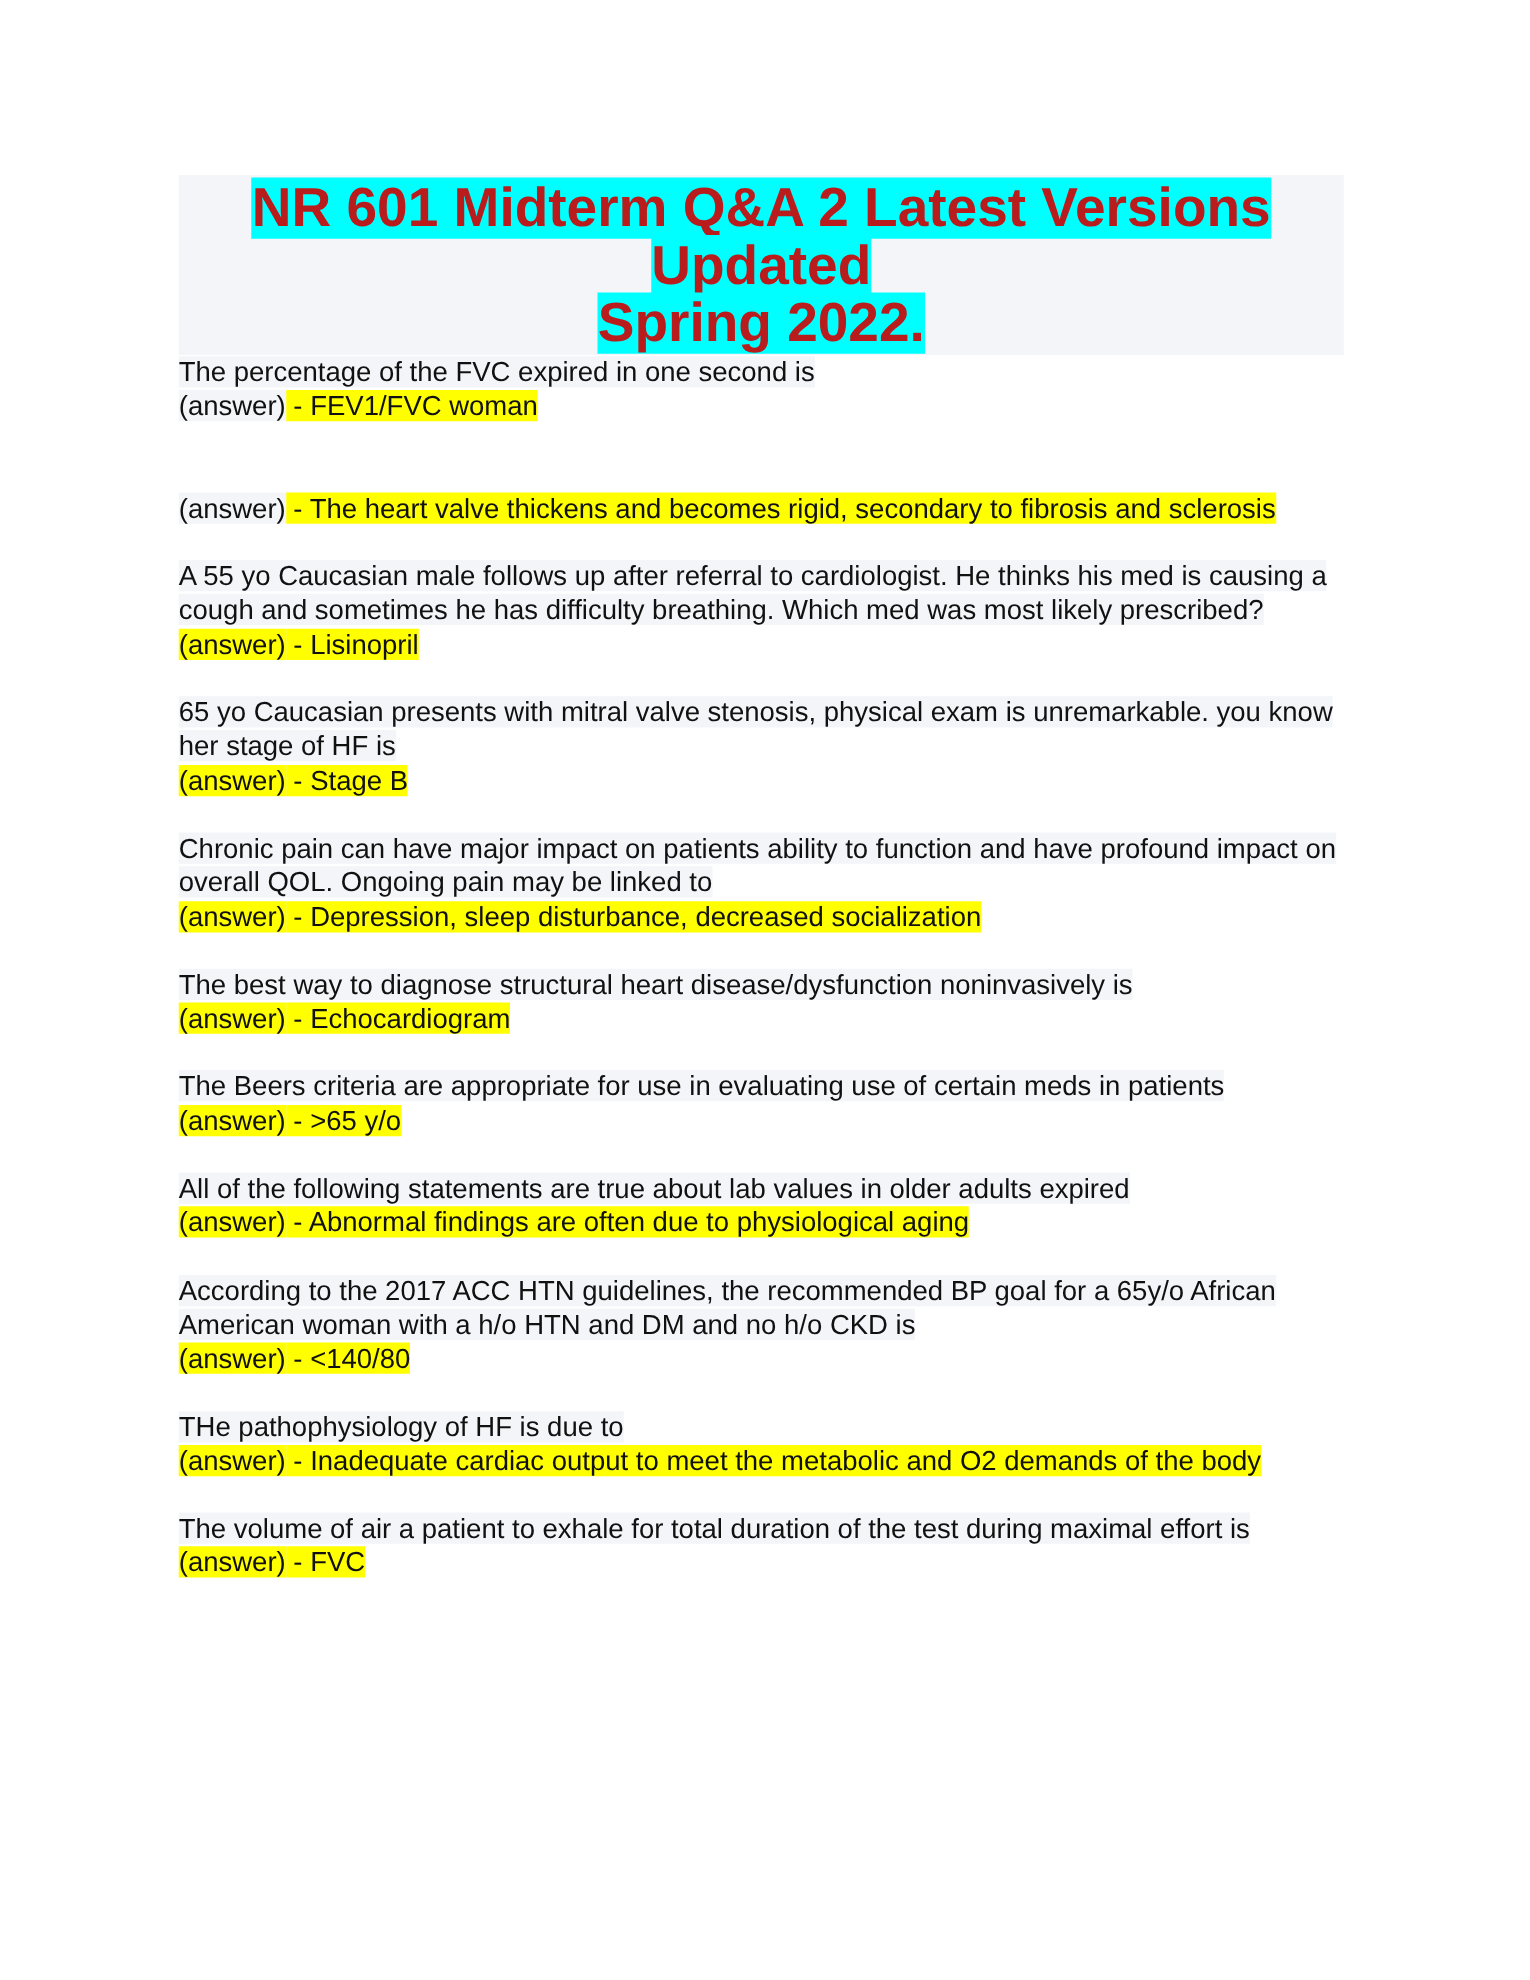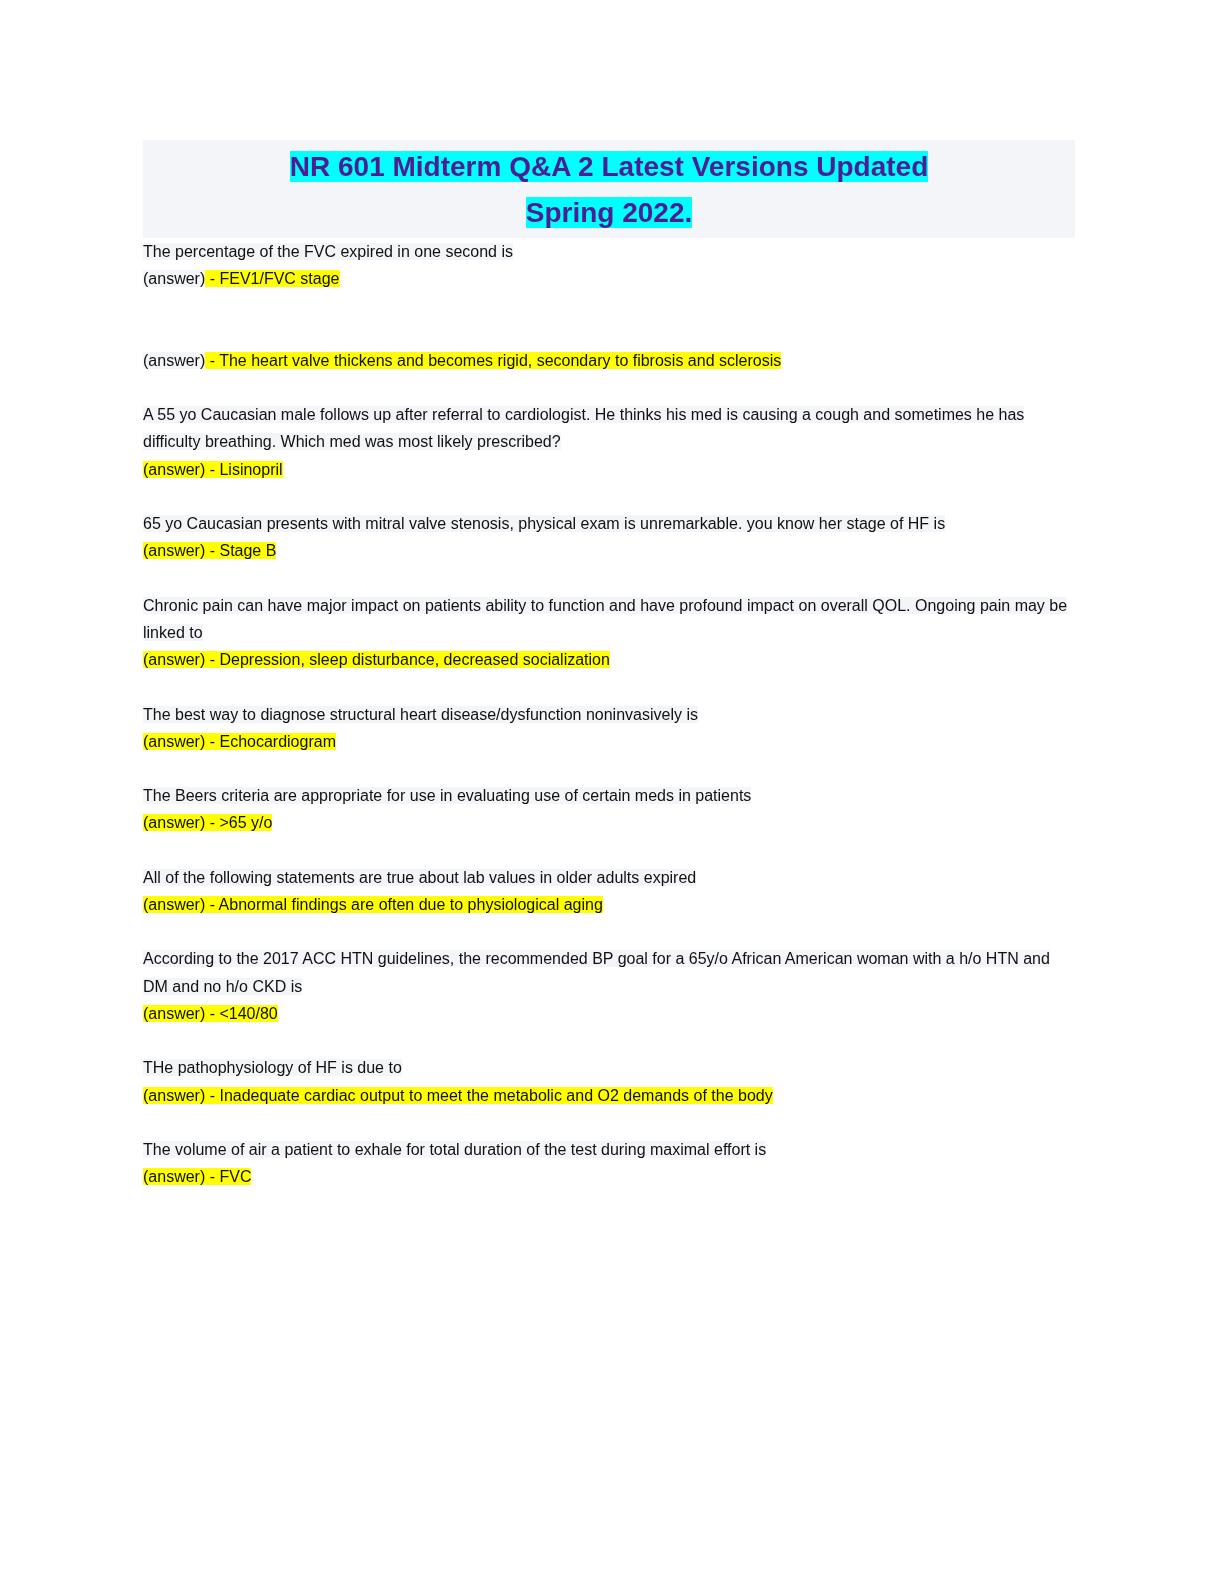--- a/index.html
+++ b/index.html
@@ -1,36 +1,36 @@
 <!DOCTYPE html>
 <html><head>
 <meta charset="utf-8">
 <style>
   html, body { margin: 0; padding: 0; background: #ffffff; }
   body { width: 1224px; height: 1584px; position: relative; font-family: "Liberation Sans", sans-serif; color: #111; }
   .page { position: absolute; left: 143px; top: 140px; width: 935px; }
   .title-box { background: #f4f5f9; width: 932px; text-align: center; padding: 4px 0 2px 0; }
-  .title-line { display: inline; font-weight: bold; font-size: 28px; line-height: 46px; background: #00ffff; color: #4c1d95; }
-  .qa { font-size: 16px; line-height: 27.3px; }
+  .title-line { display: inline; font-weight: bold; font-size: 44px; line-height: 46px; background: #00ffff; color: #b91c1c; }
+  .qa { font-size: 22px; line-height: 27.3px; }
   .q { background: #f4f5f9; display: inline; box-decoration-break: clone; -webkit-box-decoration-break: clone; }
   .a-prefix { background: #f4f5f9; }
   .hl { background: #ffff00; box-decoration-break: clone; -webkit-box-decoration-break: clone; }
   .block { margin-bottom: 27px; }
 </style>
 </head>
 <body>
 
 <div class="page">
   <div class="title-box">
     <span class="title-line">NR 601 Midterm Q&amp;A 2 Latest Versions Updated</span><br>
     <span class="title-line">Spring 2022.</span>
   </div>
 
   <div class="qa">
-    <div class="block"><span class="q">The percentage of the FVC expired in one second is</span><br><span class="a-prefix">(answer)</span><span class="hl"> - FEV1/FVC stage</span></div>
+    <div class="block"><span class="q">The percentage of the FVC expired in one second is</span><br><span class="a-prefix">(answer)</span><span class="hl"> - FEV1/FVC woman</span></div>
 
     <div class="block"><br><span class="a-prefix">(answer)</span><span class="hl"> - The heart valve thickens and becomes rigid, secondary to fibrosis and sclerosis</span></div>
 
     <div class="block"><span class="q">A 55 yo Caucasian male follows up after referral to cardiologist. He thinks his med is causing a cough and sometimes he has difficulty breathing. Which med was most likely prescribed?</span><br><span class="hl">(answer)</span><span class="hl"> - Lisinopril</span></div>
 
 
     <div class="block"><span class="q">65 yo Caucasian presents with mitral valve stenosis, physical exam is unremarkable. you know her stage of HF is</span><br><span class="hl">(answer)</span><span class="hl"> - Stage B</span></div>
 
     <div class="block"><span class="q">Chronic pain can have major impact on patients ability to function and have profound impact on overall QOL. Ongoing pain may be linked to</span><br><span class="hl">(answer)</span><span class="hl"> - Depression, sleep disturbance, decreased socialization</span></div>
 

